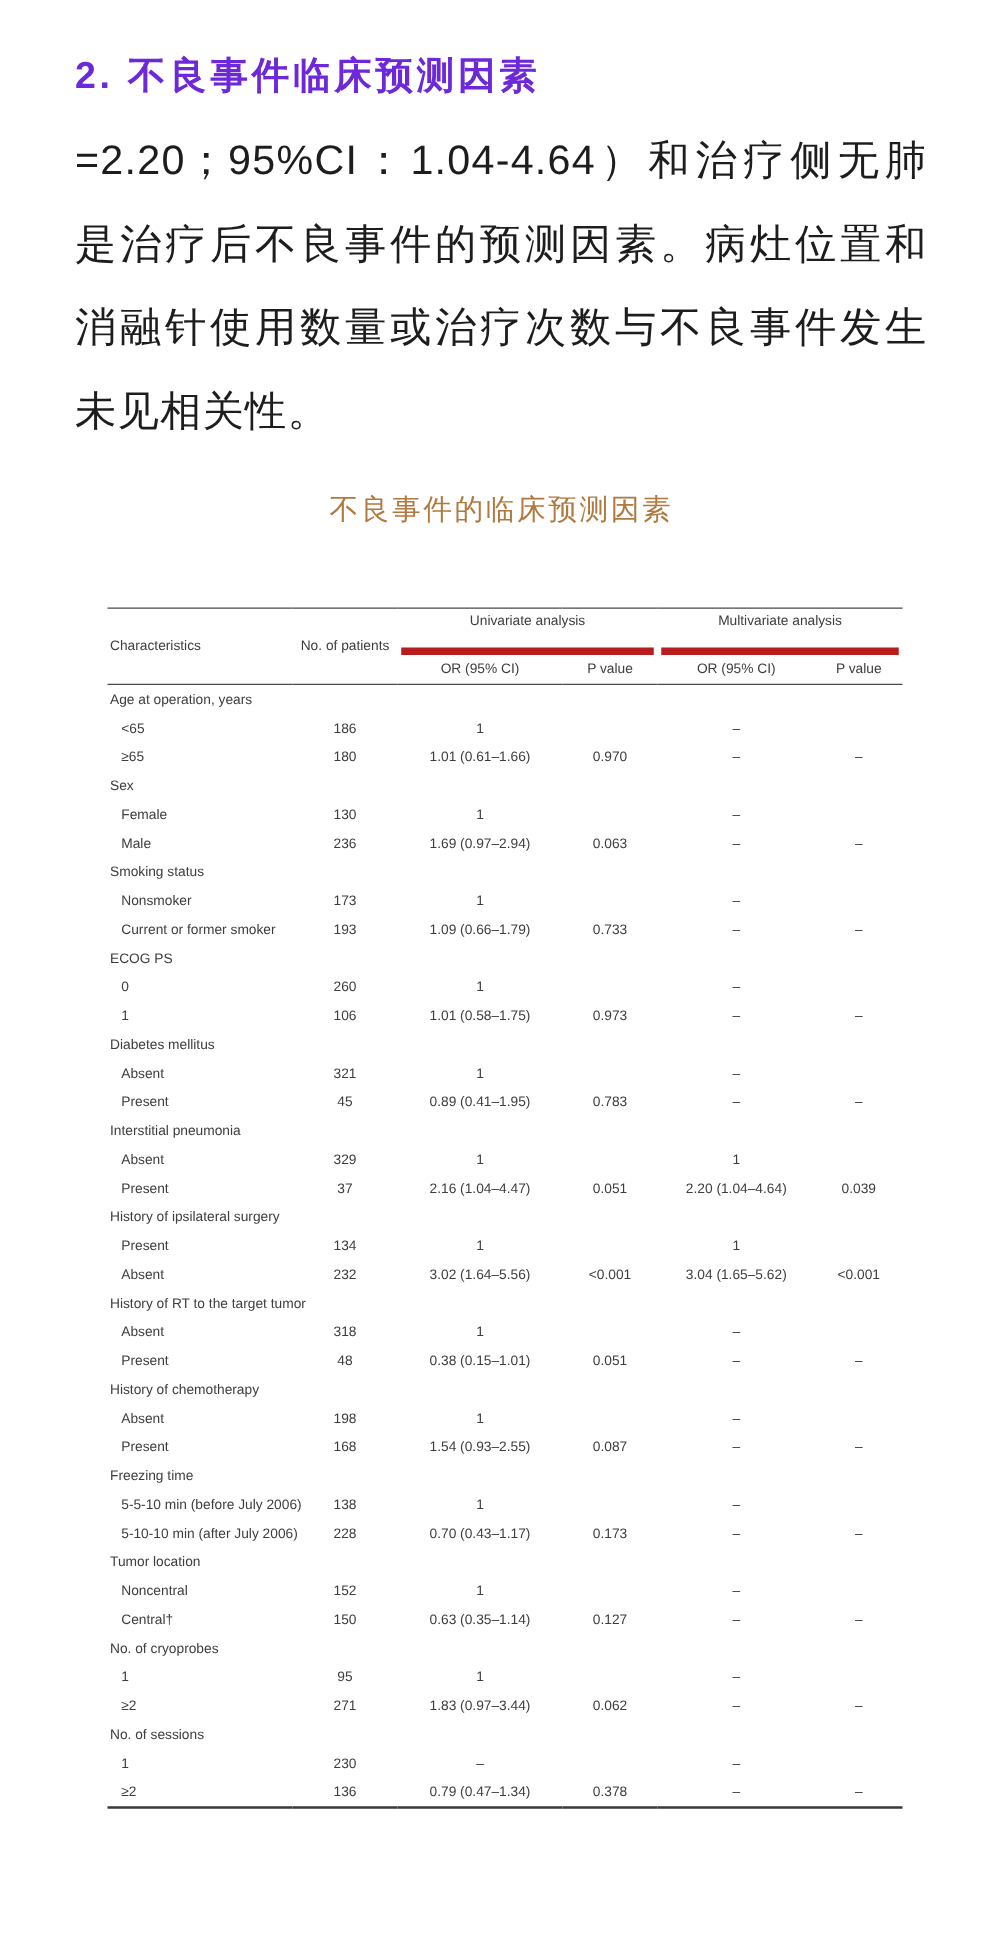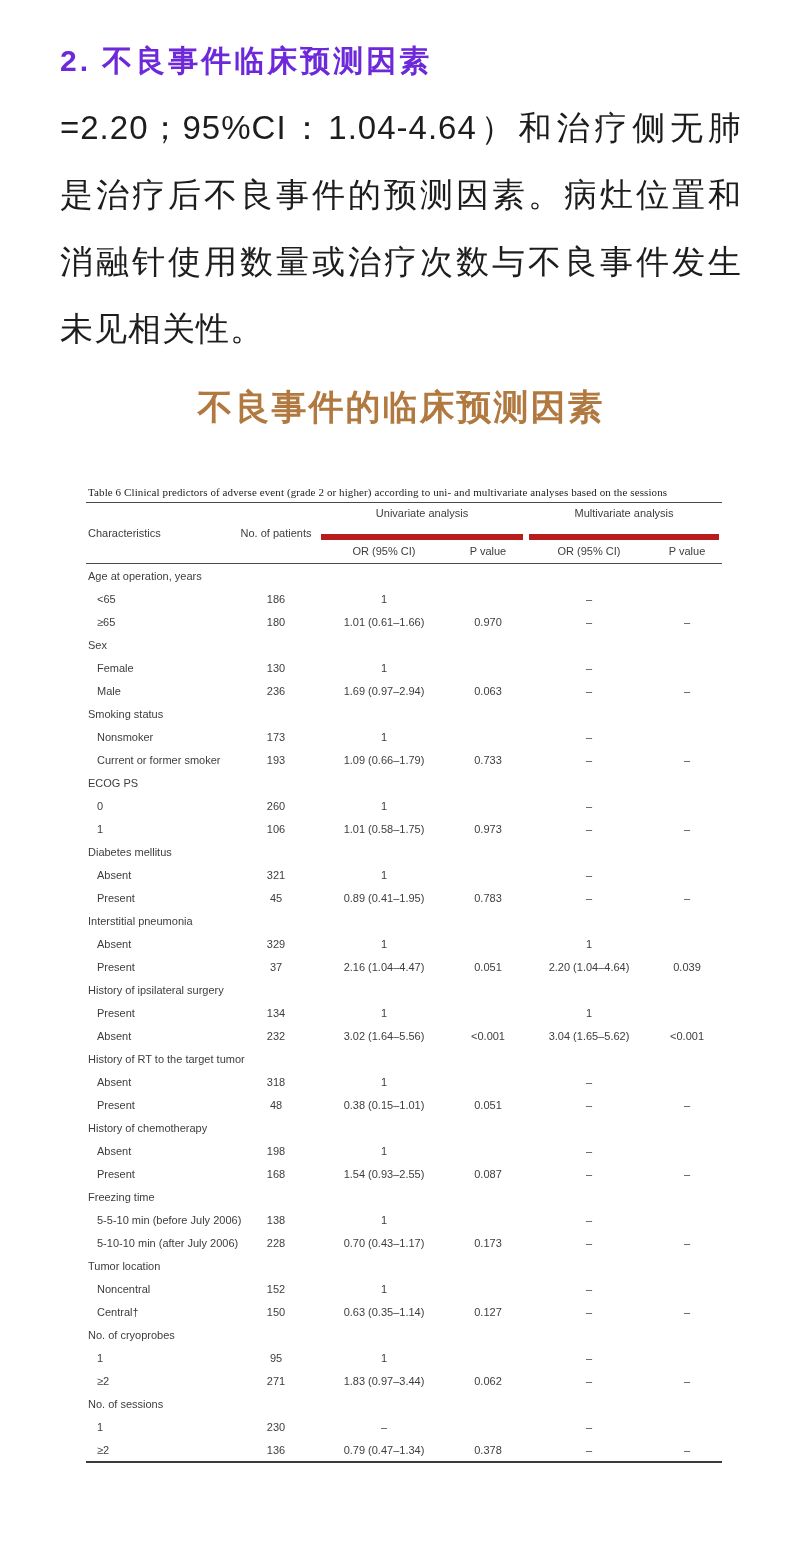--- a/index.html
+++ b/index.html
@@ -12,21 +12,21 @@
   }
   .cn-paragraph{margin-top:14px;}
   .cn-line{
     font-size:33px;color:#1d1d1d;height:67px;line-height:67px;
     text-align:justify;text-align-last:justify;letter-spacing:1px;
     white-space:nowrap;
   }
   .cn-line.last{text-align-last:left;}
 
   .subtitle{
-    text-align:center;font-size:35px;font-weight:bold;color:#b1793f;
+    text-align:center;font-size:23px;font-weight:normal;color:#b1793f;
     letter-spacing:2px;margin-top:28px;line-height:34px;
   }
 
   .table-wrap{
     width:636px;margin:62px 0 0 26px;color:#3d3d3d;
   }
   .table-title{
     font-family:"Liberation Serif",serif;font-size:11px;color:#222;
     padding:0 0 4px 2px;letter-spacing:0.1px;
   }
@@ -60,21 +60,20 @@
   <div class="cn-paragraph">
     <div class="cn-line">=2.20；95%CI：1.04-4.64）和治疗侧无肺</div>
     <div class="cn-line">是治疗后不良事件的预测因素。病灶位置和</div>
     <div class="cn-line">消融针使用数量或治疗次数与不良事件发生</div>
     <div class="cn-line last">未见相关性。</div>
   </div>
 
   <div class="subtitle">不良事件的临床预测因素</div>
 
   <div class="table-wrap">
-    <div class="table-title">Table 6 Clinical predictors of adverse event (grade 2 or higher) according to uni- and multivariate analyses based on the sessions</div>
 
     <table class="t6">
       <colgroup>
         <col style="width:148px">
           <col style="width:84px">
           <col style="width:132px">
         <col style="width:76px">
           <col style="width:126px">
           <col style="width:70px">
       </colgroup>

